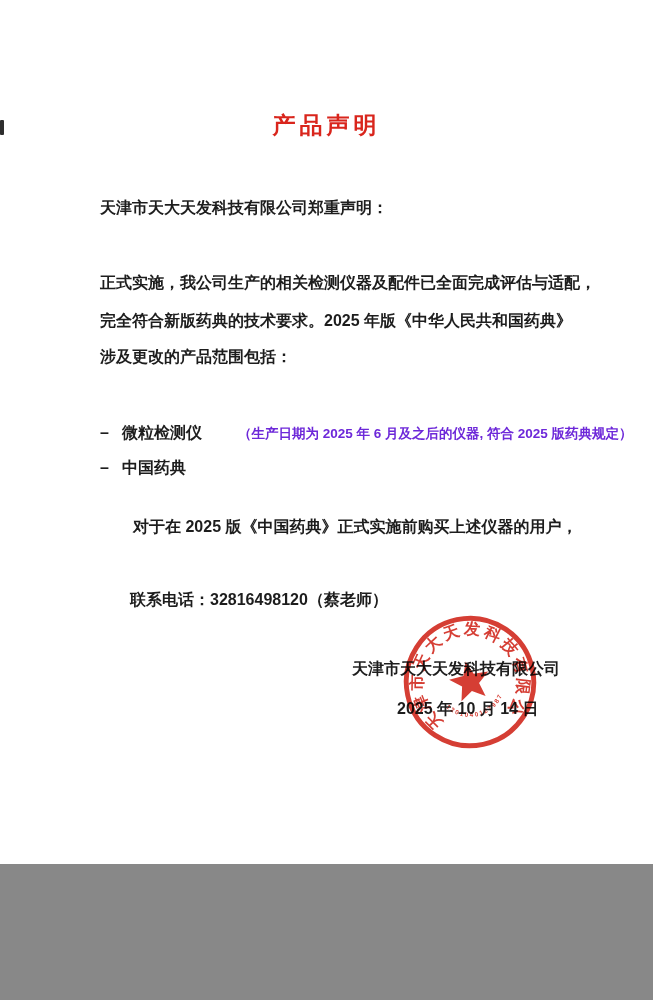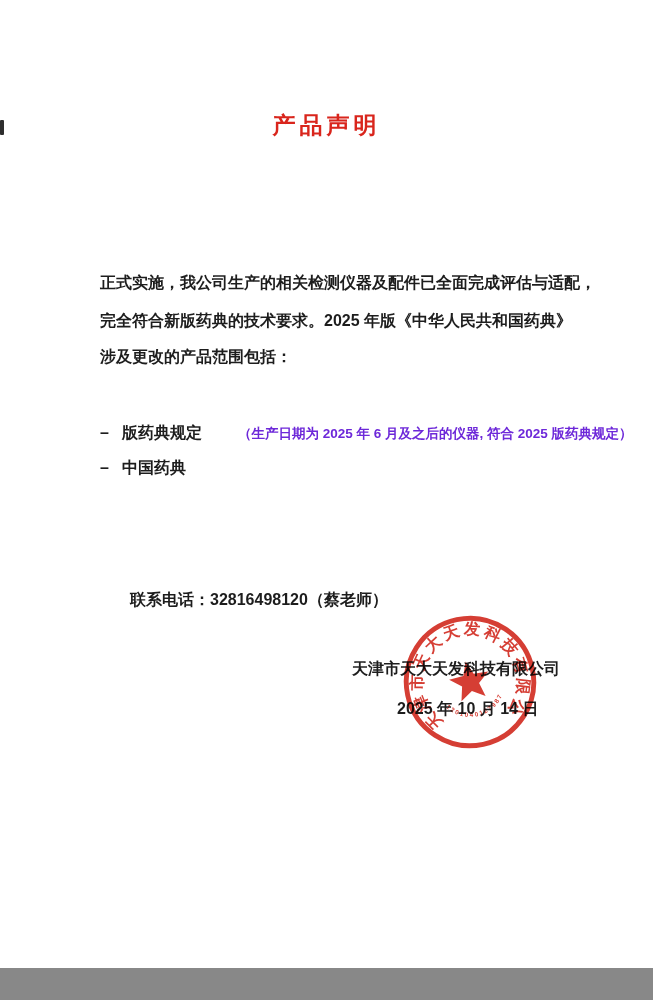--- a/index.html
+++ b/index.html
@@ -1,18 +1,18 @@
 <!DOCTYPE html>
 <html><head>
 <meta charset="utf-8">
 <style>
   html,body{margin:0;padding:0;background:#888;}
   .page{
     position:relative;
-    width:653px;height:968px;
+    width:653px;height:864px;
     margin:0 auto;
     background:#ffffff;
     font-family:"Liberation Sans","DejaVu Sans",sans-serif;
     color:#1d1d1d;
     overflow:hidden;
   }
   .scan-artifact{
     position:absolute;left:0;top:120px;width:4px;height:15px;
     background:#2e2e2e;border-radius:1px;
   }
@@ -73,36 +73,38 @@
 </style>
 </head>
 <body>
 
 <div class="page">
 
   <div class="scan-artifact"></div>
 
   <div class="doc-title">产品声明</div>
 
+  <div class="line l-opening">天津市天大天发科技有限公司郑重声明：</div>
 
   <div class="line l-p1b">正式实施，我公司生产的相关检测仪器及配件已全面完成评估与适配，</div>
   <div class="line l-p1c">完全符合新版药典的技术要求。2025 年版《中华人民共和国药典》</div>
   <div class="line l-p1d">涉及更改的产品范围包括：</div>
 
   <div class="bullet-item b1">
     <span class="bullet-marker">–</span>
-    <span class="bullet-name">版药典规定</span>
+    <span class="bullet-name">微粒检测仪</span>
     <span class="bullet-note">（生产日期为 2025 年 6 月及之后的仪器, 符合 2025 版药典规定）</span>
   </div>
 
   <div class="bullet-item b2">
     <span class="bullet-marker">–</span>
     <span class="bullet-name">中国药典</span>
   </div>
 
+  <div class="line l-p2a">对于在 2025 版《中国药典》正式实施前购买上述仪器的用户，</div>
 
   <div class="line l-contact">联系电话：32816498120（蔡老师）</div>
 
   <div class="line l-sig-company">天津市天大天发科技有限公司</div>
   <div class="line l-sig-date">2025 年 10 月 14 日</div>
 
   <div class="stamp">
     <svg viewBox="0 0 200 200">
       <circle class="ring" cx="100" cy="100" r="91" stroke-width="7"></circle>
       <path id="sealTopArc" d="M 51.9 148.1 A 68 68 0 1 1 148.1 148.1" fill="none"></path>

